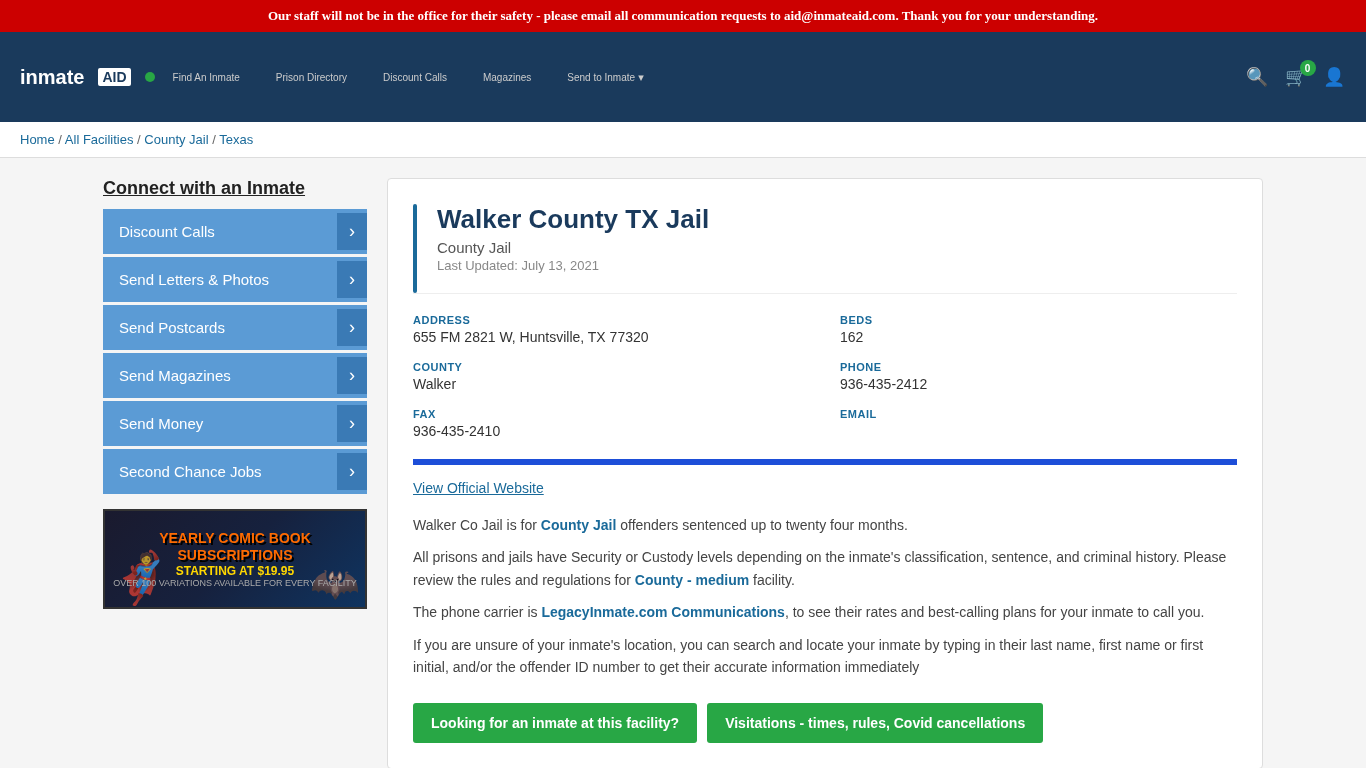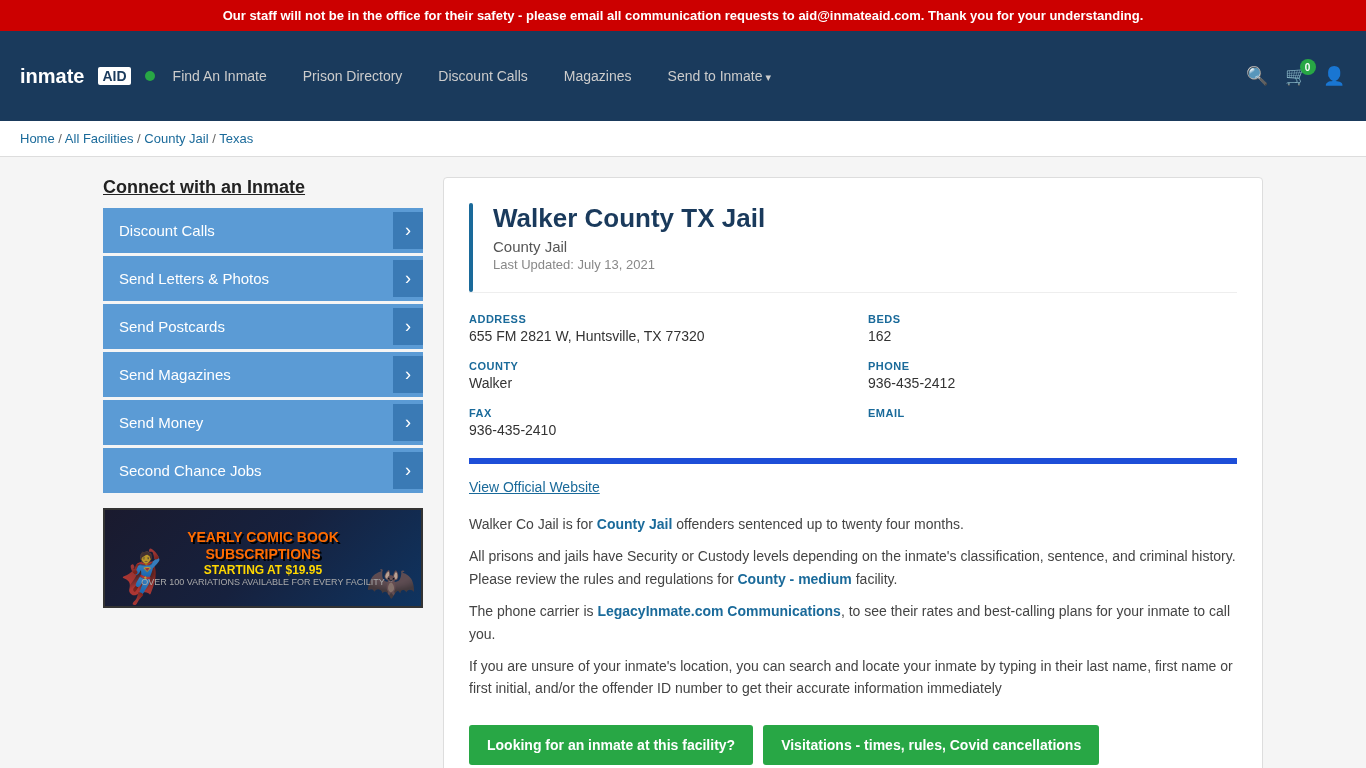--- a/index.html
+++ b/index.html
@@ -8,41 +8,42 @@
     
     .alert-banner {
       background: #cc0000;
       color: #fff;
       text-align: center;
       padding: 8px 16px;
       font-weight: bold;
       font-size: 13px;
       white-space: nowrap;
       overflow: hidden;
+      font-family: Liberation Serif, serif;
     }
 
     
     .header {
       background: #1a3a5c;
       display: flex;
       align-items: center;
       padding: 0 20px;
       height: 90px;
     }
     nav {
       display: flex;
       align-items: center;
       flex: 1;
       gap: 0;
     }
     .nav-item {
       color: #ccc;
       text-decoration: none;
       padding: 10px 18px;
-      font-size: 14px;
+      font-size: 10px;
       cursor: pointer;
       white-space: nowrap;
     }
     .nav-item.dropdown::after {
       content: " ▾";
       font-size: 11px;
     }
     .nav-icons {
       display: flex;
       align-items: center;
@@ -86,21 +87,21 @@
       display: flex;
       max-width: 1200px;
       margin: 0 auto;
       padding: 20px 20px;
       gap: 20px;
       align-items: flex-start;
     }
 
     
     .sidebar {
-      width: 320px;
+      width: 264px;
       flex-shrink: 0;
     }
     .sidebar-title {
       font-size: 18px;
       font-weight: bold;
       text-decoration: underline;
       margin-bottom: 10px;
       color: #222;
     }
     .sidebar-menu {

